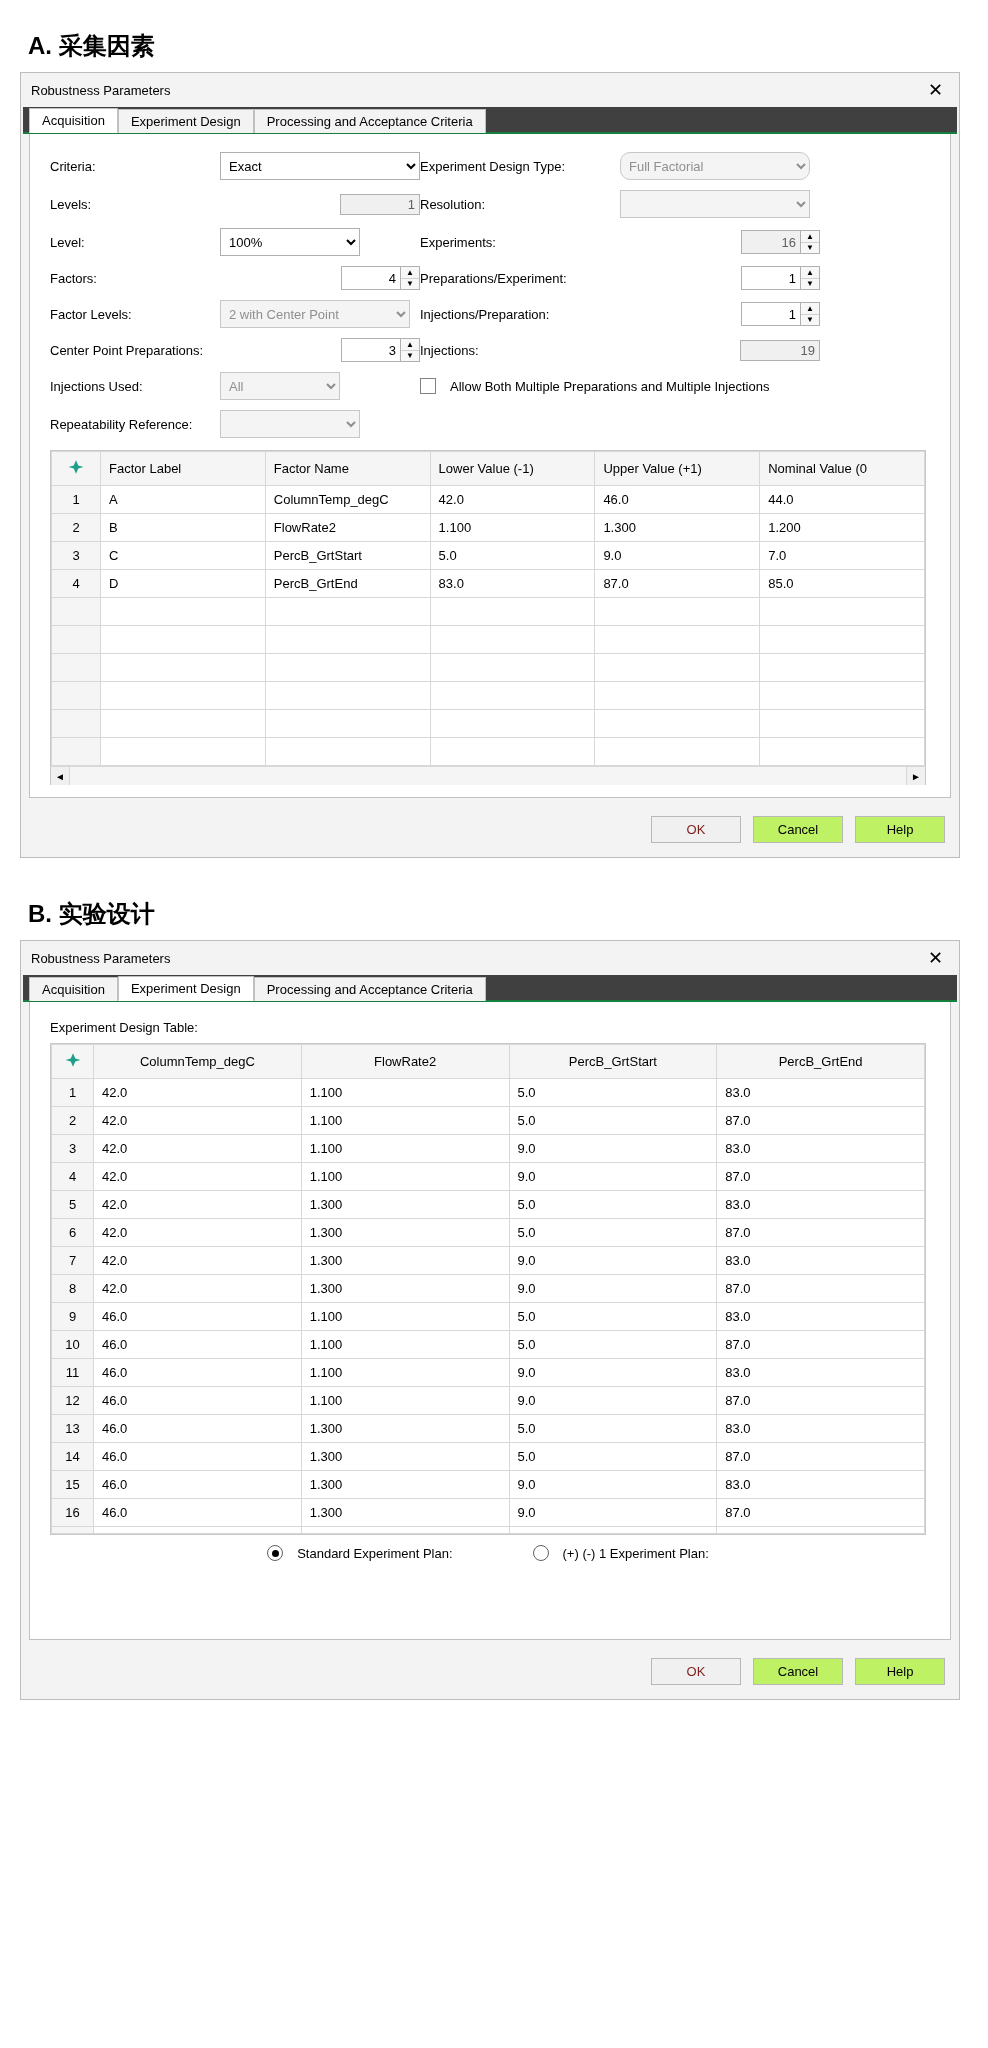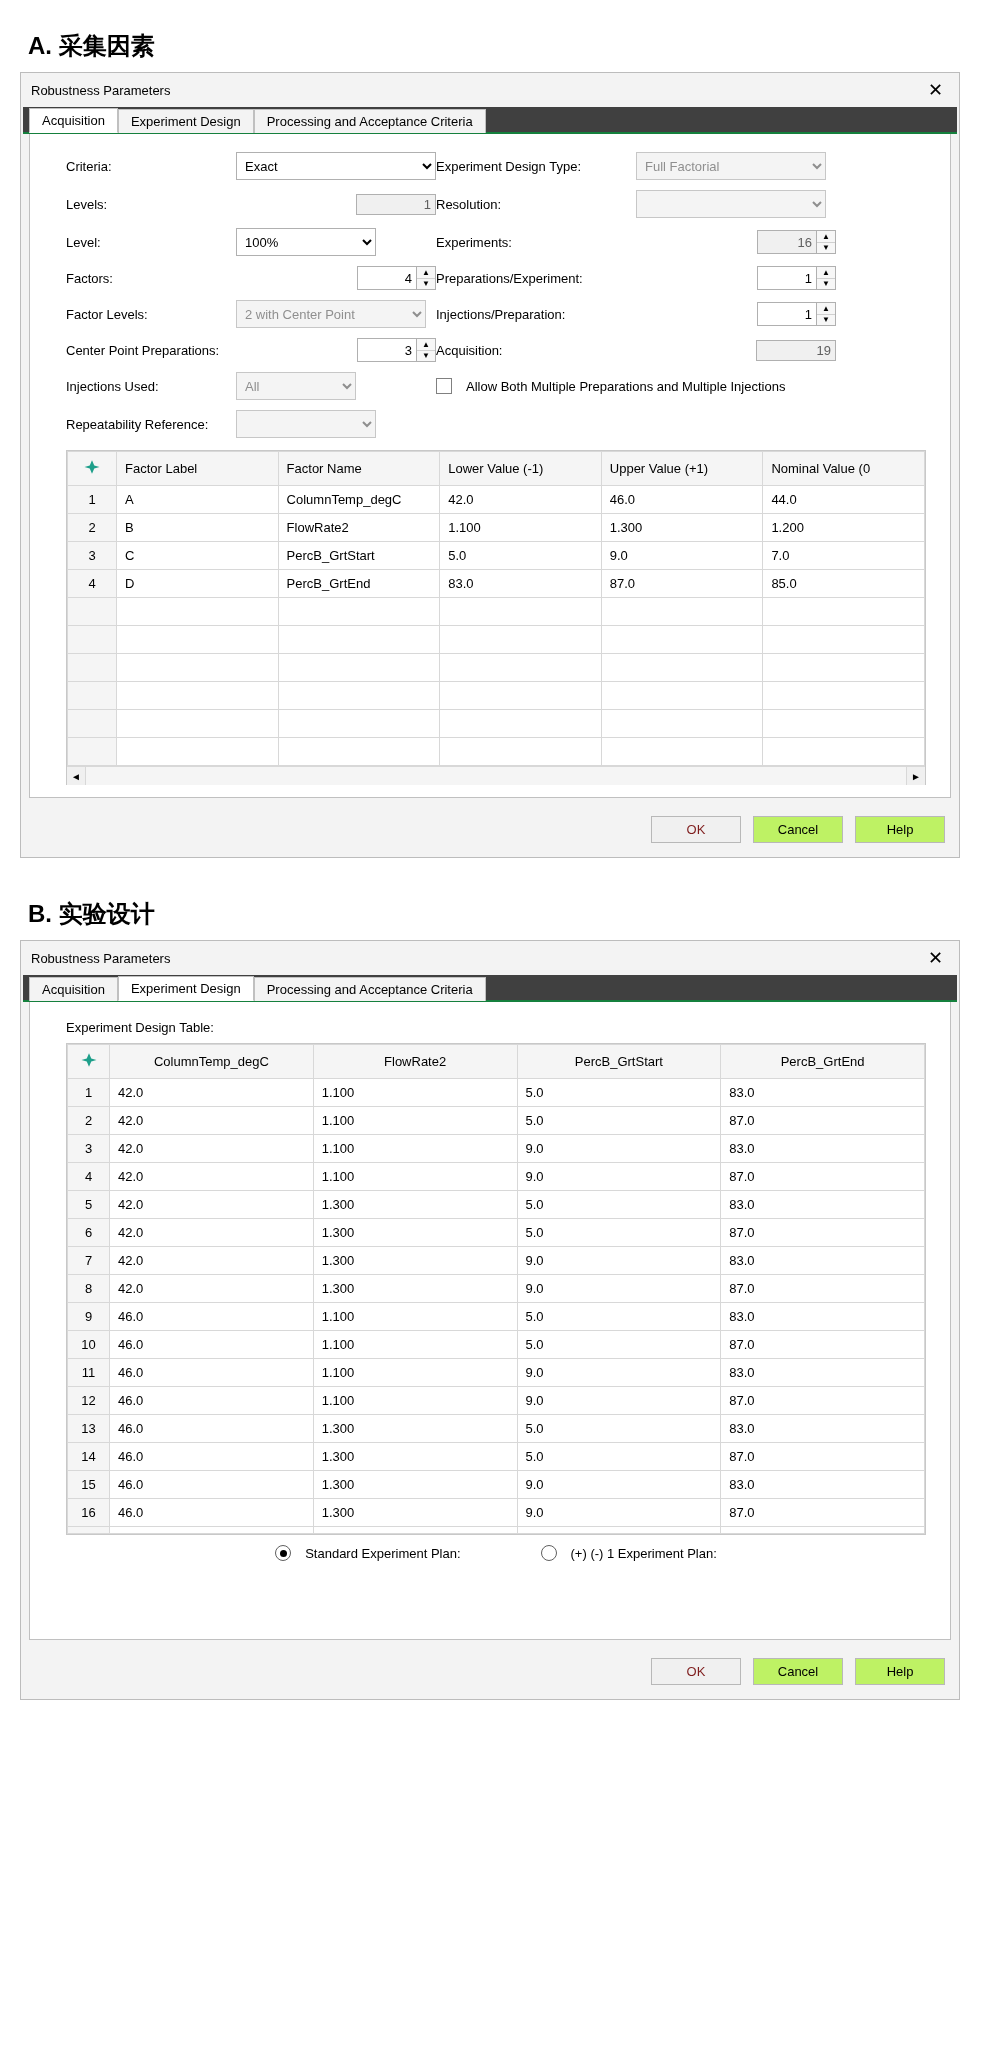--- a/index.html
+++ b/index.html
@@ -57,21 +57,21 @@
 }
 .tab.active {
   background: #ffffff;
   border-bottom: 1px solid #ffffff;
 }
 .tab-body {
   background:#ffffff;
   border:1px solid #c0c0c0;
   border-top:none;
   margin:0 6px 6px 6px;
-  padding: 18px 24px 12px 36px;
+  padding: 18px 24px 12px 20px;
 }
 .tab-body-outer {
   padding:0;
   margin:0 2px;
 }
 .form-grid {
   display: grid;
   grid-template-columns: 170px 200px 200px 200px 50px;
   row-gap: 10px;
   align-items: center;
@@ -217,21 +217,21 @@
       <div class="tab">Processing and Acceptance Criteria</div>
     </div>
 
     <div class="tab-body">
 
       <div class="form-grid">
 
         <span class="lbl">Criteria:</span>
         <select><option>Exact</option></select>
         <span class="lbl">Experiment Design Type:</span>
-        <select class="disabled" disabled="" style="width:190px;"><option>Full Factorial</option></select>
+        <select class="disabled" disabled="" style="width:190px;border-radius:10px;"><option>Full Factorial</option></select>
         <span></span>
 
         <span class="lbl">Levels:</span>
         <span style="text-align:right;"><input type="text" style="width: 70px; text-align: right;" class="readonly" readonly="" value="1"></span>
         <span class="lbl">Resolution:</span>
         <select class="disabled" disabled="" style="width:190px;"><option></option></select>
         <span></span>
 
         <span class="lbl">Level:</span>
         <select style="width:140px;"><option>100%</option></select>
@@ -286,21 +286,21 @@
         <span class="lbl">Center Point Preparations:</span>
         <span style="display:flex;justify-content:flex-end;">
           <span class="spin-wrap">
             <input type="text" value="3" style="">
             <span class="spin-btns">
                 <span>▲</span>
                 <span>▼</span>
               </span>
           </span>
         </span>
-        <span class="lbl">Acquisition:</span>
+        <span class="lbl">Injections:</span>
         <span style="display:flex;justify-content:flex-end;">
           <input type="text" readonly="" class="readonly" style="width: 70px; text-align: right;" value="19">
         </span>
         <span></span>
 
         <span class="lbl">Injections Used:</span>
         <select class="disabled" disabled="" style="width:120px;"><option>All</option></select>
         <span class="row" style="grid-column: span 3;">
           <span class="checkbox"></span>
           <span class="lbl">Allow Both Multiple Preparations and Multiple Injections</span>

